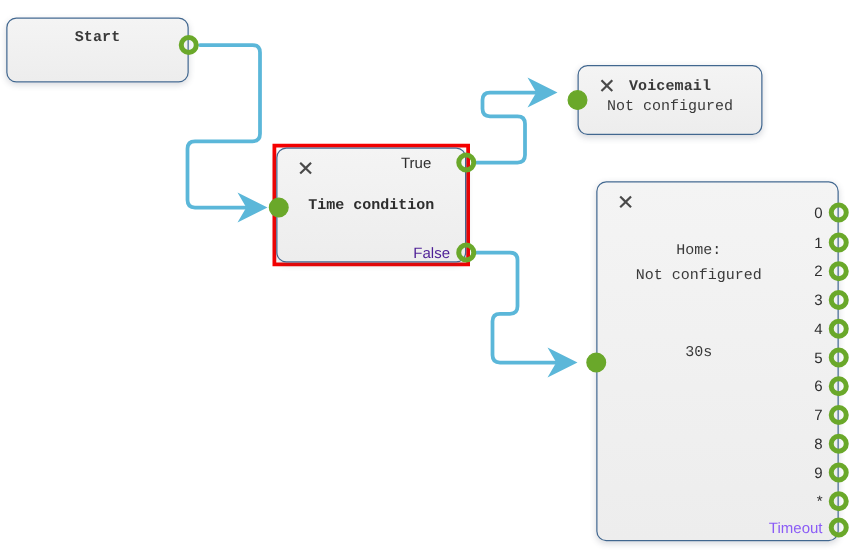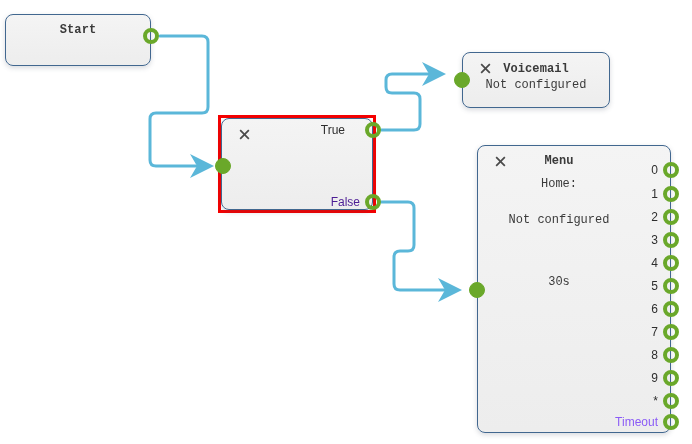--- a/index.html
+++ b/index.html
@@ -139,20 +139,21 @@
         <div class="node-title" style="top: 8px;">Start</div>
       </div>
       <div class="conn ring" style="left: 143px; top: 28px; border-color: rgb(106, 168, 42);"></div>
       <div class="sel-wrap" style="left: 218px; top: 115px; width: 158px; height: 98px; border-color: rgb(245, 0, 0);">
         <div class="node plain" style="width: 152px; height: 92px; border-color: rgb(65, 103, 143); position: absolute; left: 0px; top: 0px;">
           <span class="close-icon" style="left: 16px; top: 9px;">
             <svg viewBox="0 0 16 16" aria-hidden="true">
               <path fill="currentColor" d="M3.4 1.9 1.9 3.4 6.5 8l-4.6 4.6 1.5 1.5L8 9.5l4.6 4.6 1.5-1.5L9.5 8l4.6-4.6-1.5-1.5L8 6.5z"></path>
             </svg>
           </span>
+          <div class="center-label" style="top: 38px;">Time condition</div>
         </div>
       </div>
       <div class="conn filled" style="left: 215px; top: 158px; background: rgb(106, 168, 42);"></div>
       <div class="conn ring" style="left: 365px; top: 122px; border-color: rgb(106, 168, 42);"></div>
       <div class="port-label" style="top: 123px; left: 190px; width: 155px; color: rgb(46, 46, 46);">True</div>
       <div class="conn ring" style="left: 365px; top: 194px; border-color: rgb(106, 168, 42);"></div>
       <div class="port-label" style="top: 195px; left: 205px; width: 155px; color: #4c1d95;">False</div>
       <div class="node plain" style="width: 148px; height: 56px; border-color: rgb(65, 103, 143); left: 462px; top: 52px;">
         <span class="close-icon" style="left: 16px; top: 9px;">
           <svg viewBox="0 0 16 16" aria-hidden="true">
@@ -162,22 +163,21 @@
         <div class="node-title" style="top: 9px;">Voicemail</div>
         <div class="node-sub" style="top: 25px;">Not configured</div>
       </div>
       <div class="conn filled" style="left: 454px; top: 72px; background: rgb(106, 168, 42);"></div>
       <div class="node plain" style="width: 194px; height: 288px; border-color: rgb(65, 103, 143); left: 477px; top: 145px;">
         <span class="close-icon" style="left: 16px; top: 9px;">
           <svg viewBox="0 0 16 16" aria-hidden="true">
             <path fill="currentColor" d="M3.4 1.9 1.9 3.4 6.5 8l-4.6 4.6 1.5 1.5L8 9.5l4.6 4.6 1.5-1.5L9.5 8l4.6-4.6-1.5-1.5L8 6.5z"></path>
           </svg>
         </span>
-        <div class="node-title" style="top: 8px; padding-right: 30px;">Menu</div>
-        <div class="node-sub" style="top: 31px; padding-right: 30px;">Home:</div>
+        <div class="node-sub" style="top: 47px; padding-right: 30px;">Home:</div>
         <div class="node-sub" style="top: 67px; padding-right: 30px;">Not configured</div>
         <div class="node-sub" style="top: 129px; padding-right: 30px;">30s</div>
       </div>
       <div class="conn filled" style="left: 469px; top: 282px; background: rgb(106, 168, 42);"></div>
       <div class="conn ring" style="left: 663px; top: 162px; border-color: rgb(106, 168, 42);"></div>
       <div class="port-label" style="top: 163px; left: 503px; width: 155px; color: rgb(46, 46, 46);">0</div>
       <div class="conn ring" style="left: 663px; top: 186px; border-color: rgb(106, 168, 42);"></div>
       <div class="port-label" style="top: 187px; left: 503px; width: 155px; color: rgb(46, 46, 46);">1</div>
       <div class="conn ring" style="left: 663px; top: 209px; border-color: rgb(106, 168, 42);"></div>
       <div class="port-label" style="top: 210px; left: 503px; width: 155px; color: rgb(46, 46, 46);">2</div>

